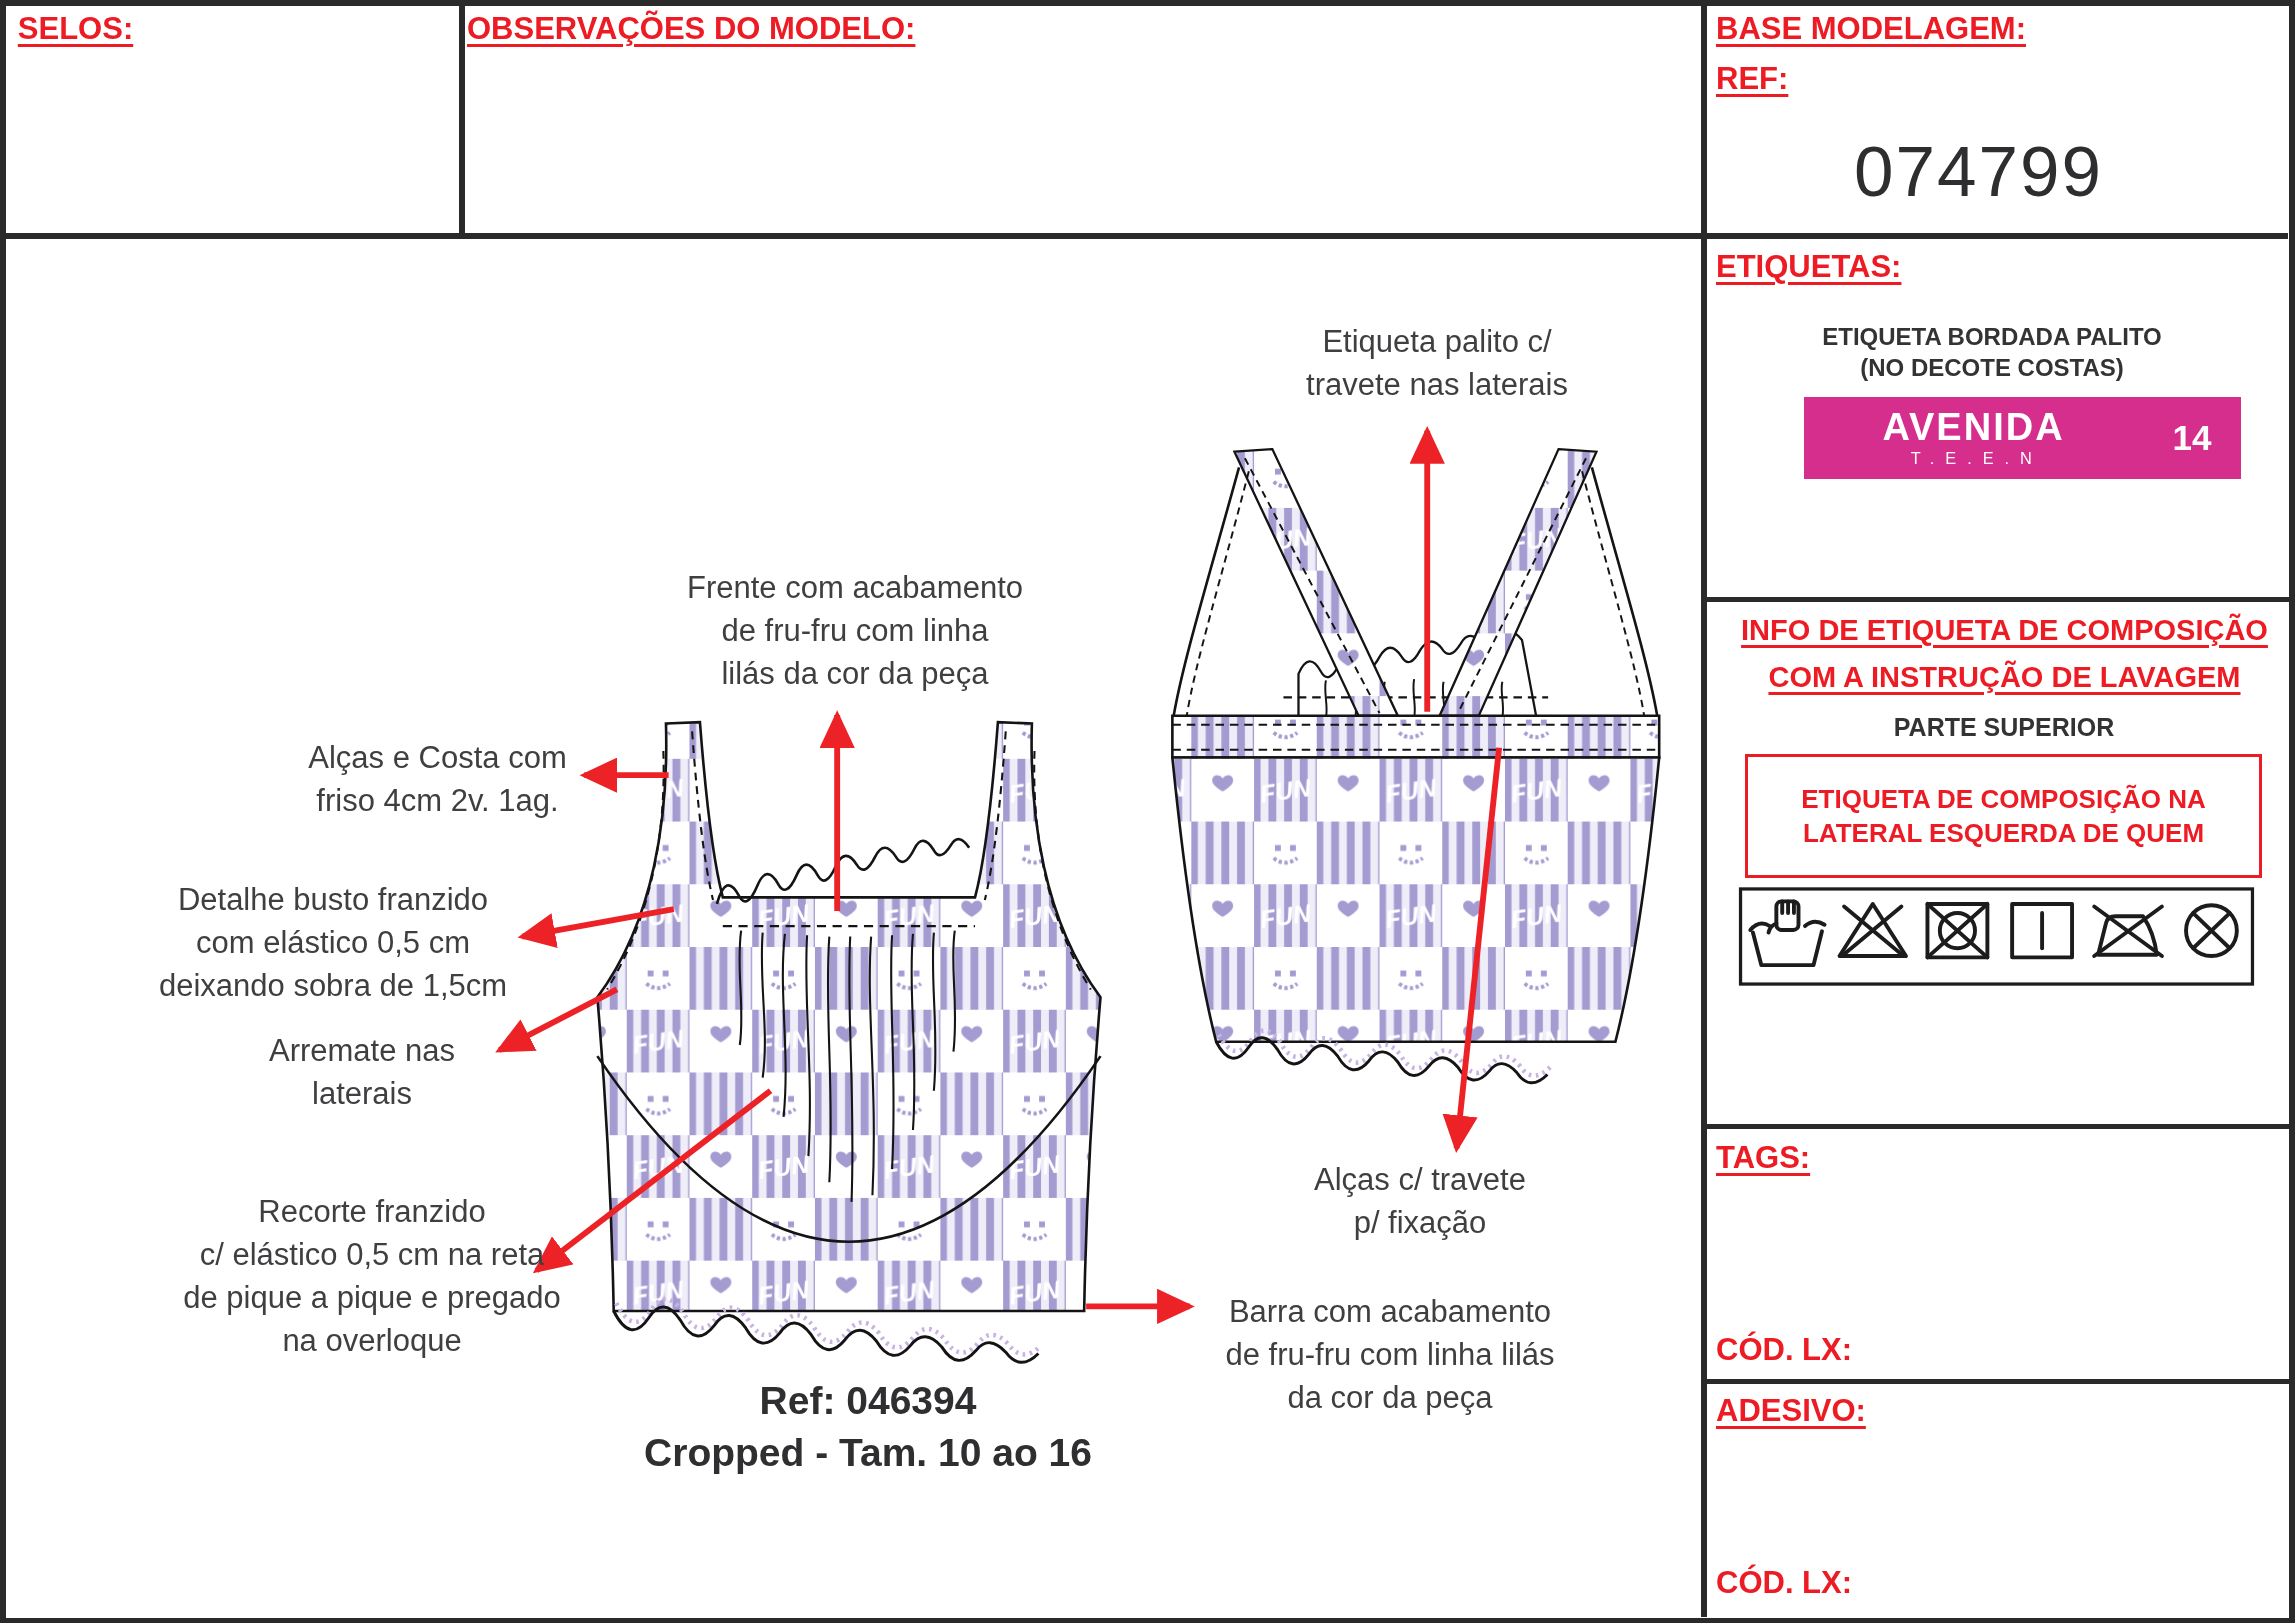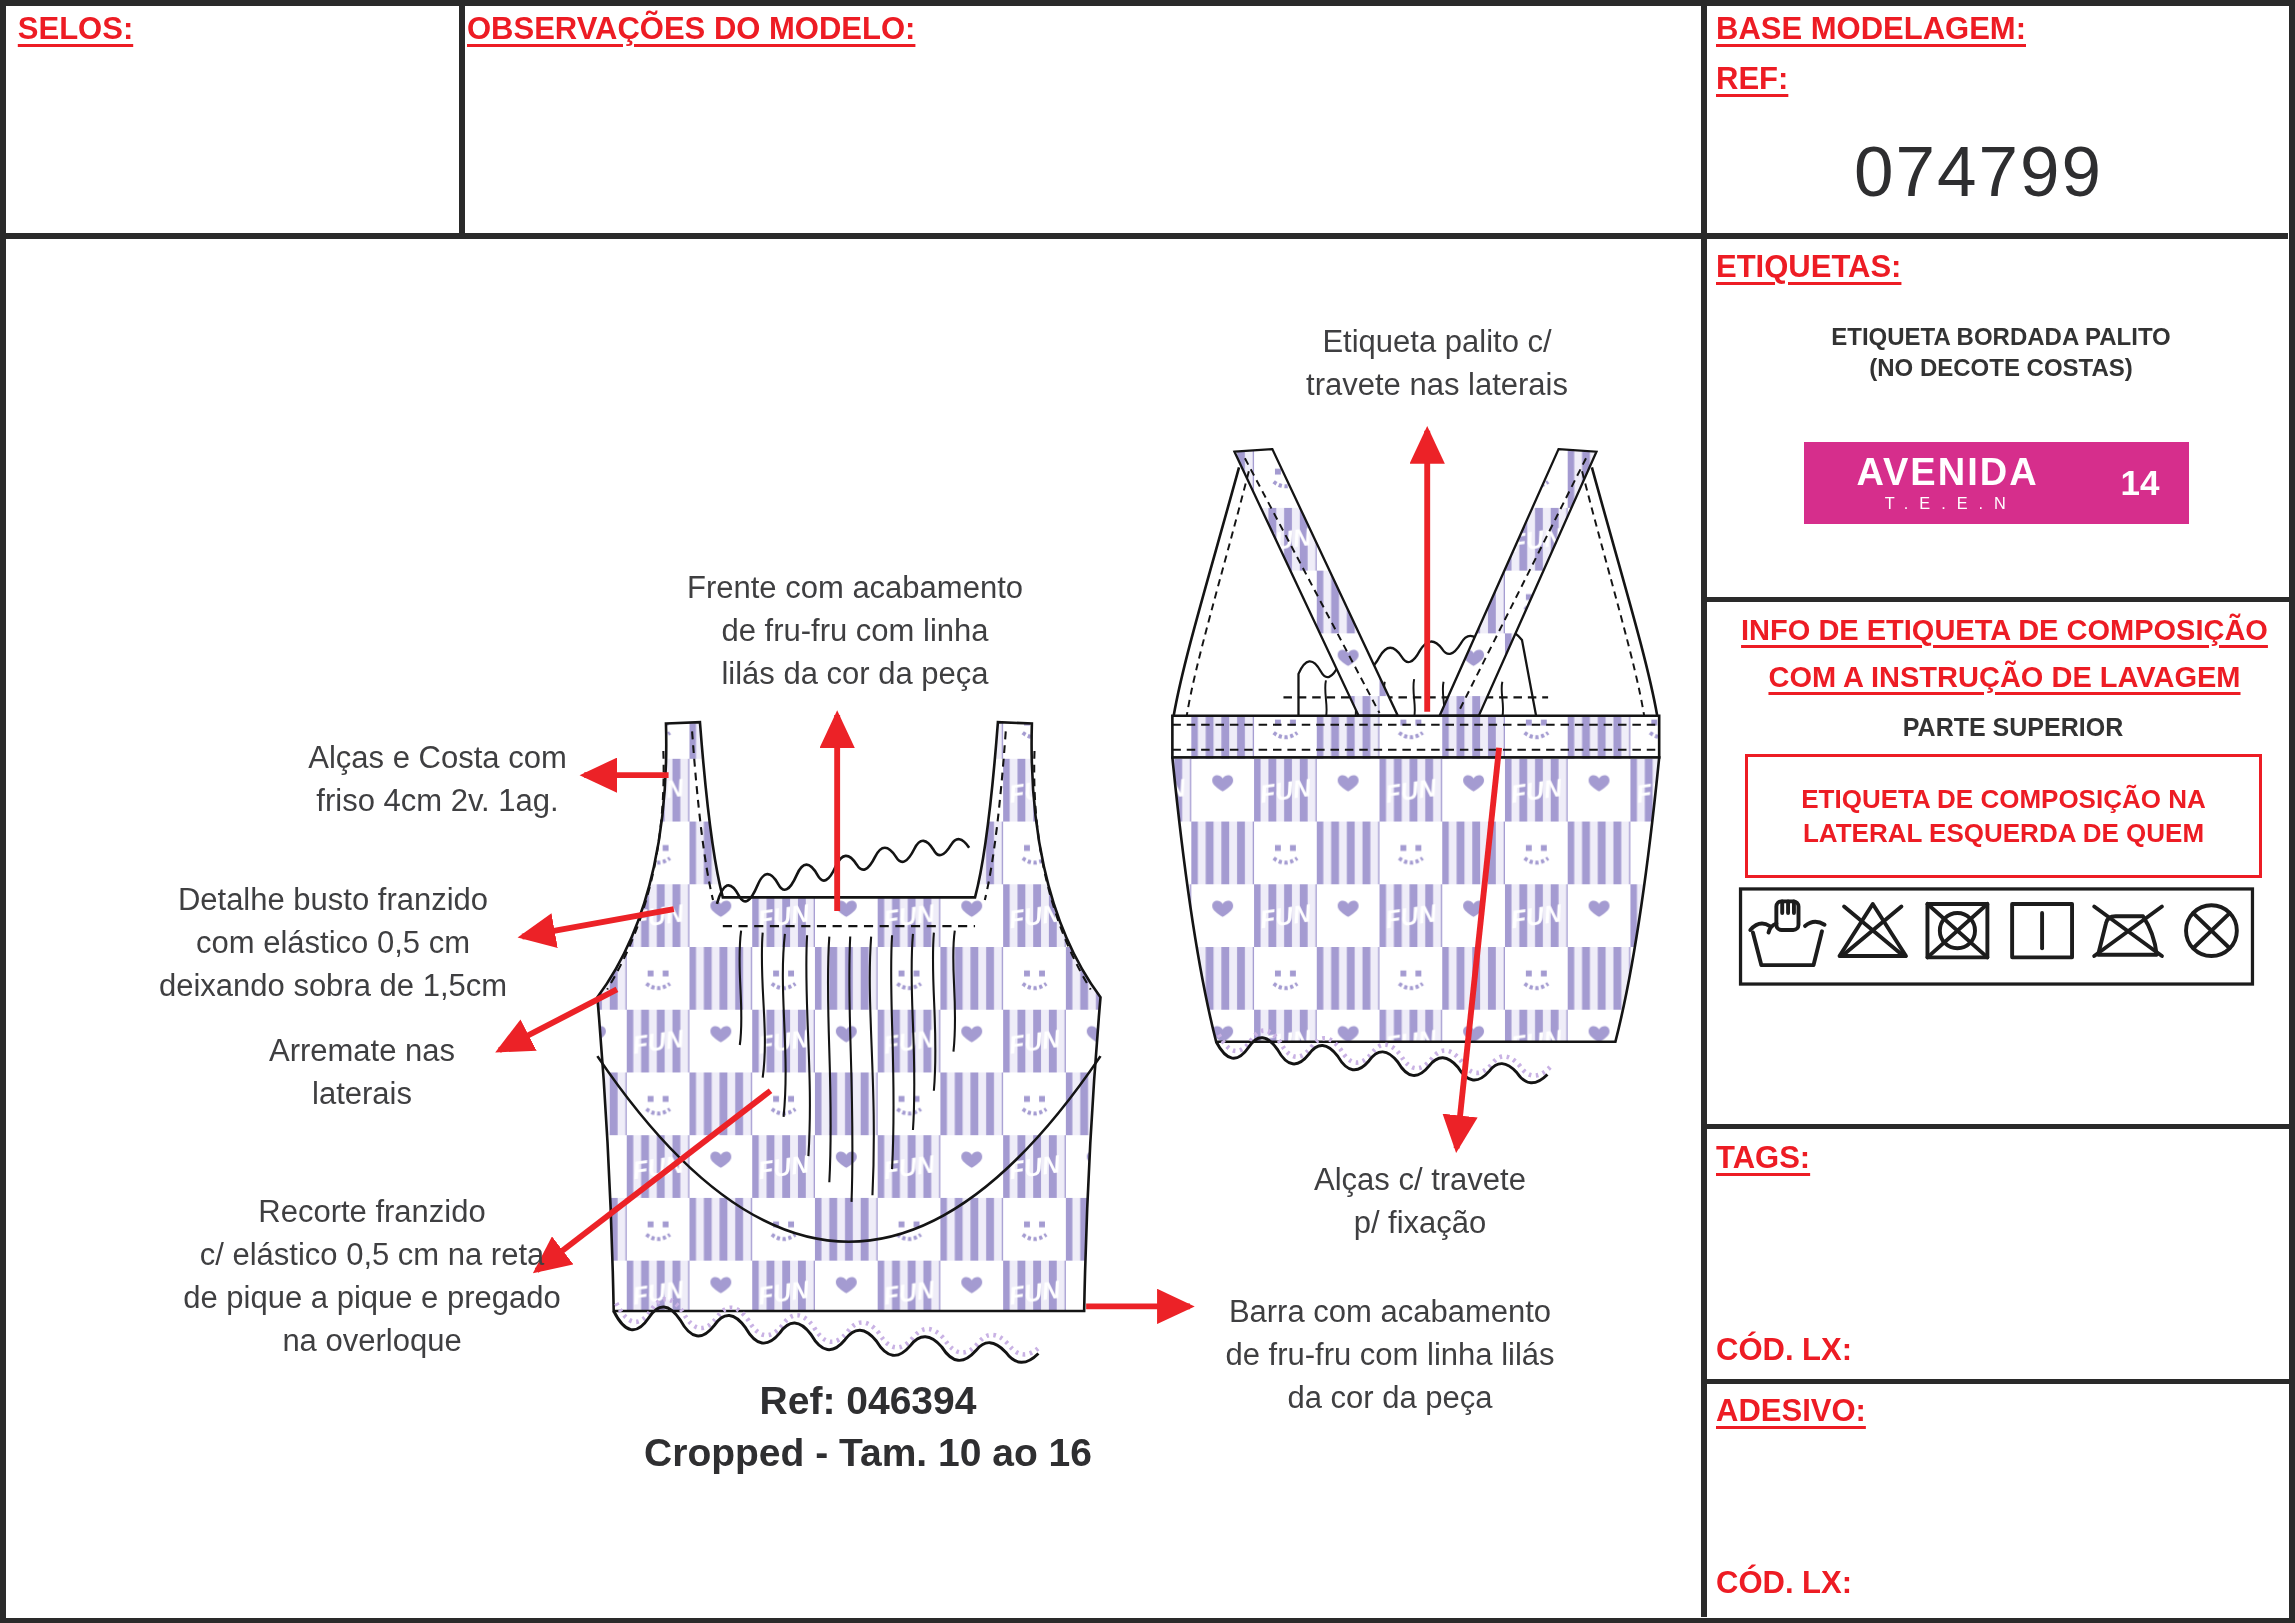--- a/index.html
+++ b/index.html
@@ -39,28 +39,28 @@
     color:var(--gray);
     font-size:31px;
     line-height:43px;
     text-align:center;
     transform:translateX(-50%);
     white-space:nowrap;
   }
   .ann.right{transform:none;text-align:right;}
   .blackbold{position:absolute;color:#2f2f31;font-weight:bold;font-size:39px;white-space:nowrap;}
   .center{transform:translateX(-50%);}
-  .smallbold{position:absolute;color:#333;font-weight:bold;font-size:24px;text-align:center;transform:translateX(-50%);white-space:nowrap;margin-left:9px;}
+  .smallbold{position:absolute;color:#333;font-weight:bold;font-size:24px;text-align:center;transform:translateX(-50%);white-space:nowrap;}
   .refnum{
     position:absolute;left:1711px;top:125px;width:523px;
     text-align:center;font-size:71px;color:#2e2e30;letter-spacing:2px;
   }
   .brandbox{
-    position:absolute;left:1798px;top:391px;width:385px;height:82px;
-    background:var(--pink);display:flex;align-items:center;margin-top:45px;
+    position:absolute;left:1798px;top:391px;width:437px;height:82px;
+    background:var(--pink);display:flex;align-items:center;
   }
   .brandleft{flex:1;text-align:center;color:#fff;}
   .brandname{font-weight:bold;font-size:38px;letter-spacing:2px;line-height:38px;}
   .brandsub{font-size:16.3px;letter-spacing:11px;margin-top:2.6px;margin-left:6.5px;}
   .brandsize{width:98px;text-align:center;color:#fff;font-size:35px;font-weight:600;}
   .infohead{
     position:absolute;left:1711px;width:575px;text-align:center;
     color:var(--red);font-weight:bold;font-size:29px;
     text-decoration:underline;text-decoration-thickness:2.6px;text-underline-offset:4.6px;
     white-space:nowrap;

